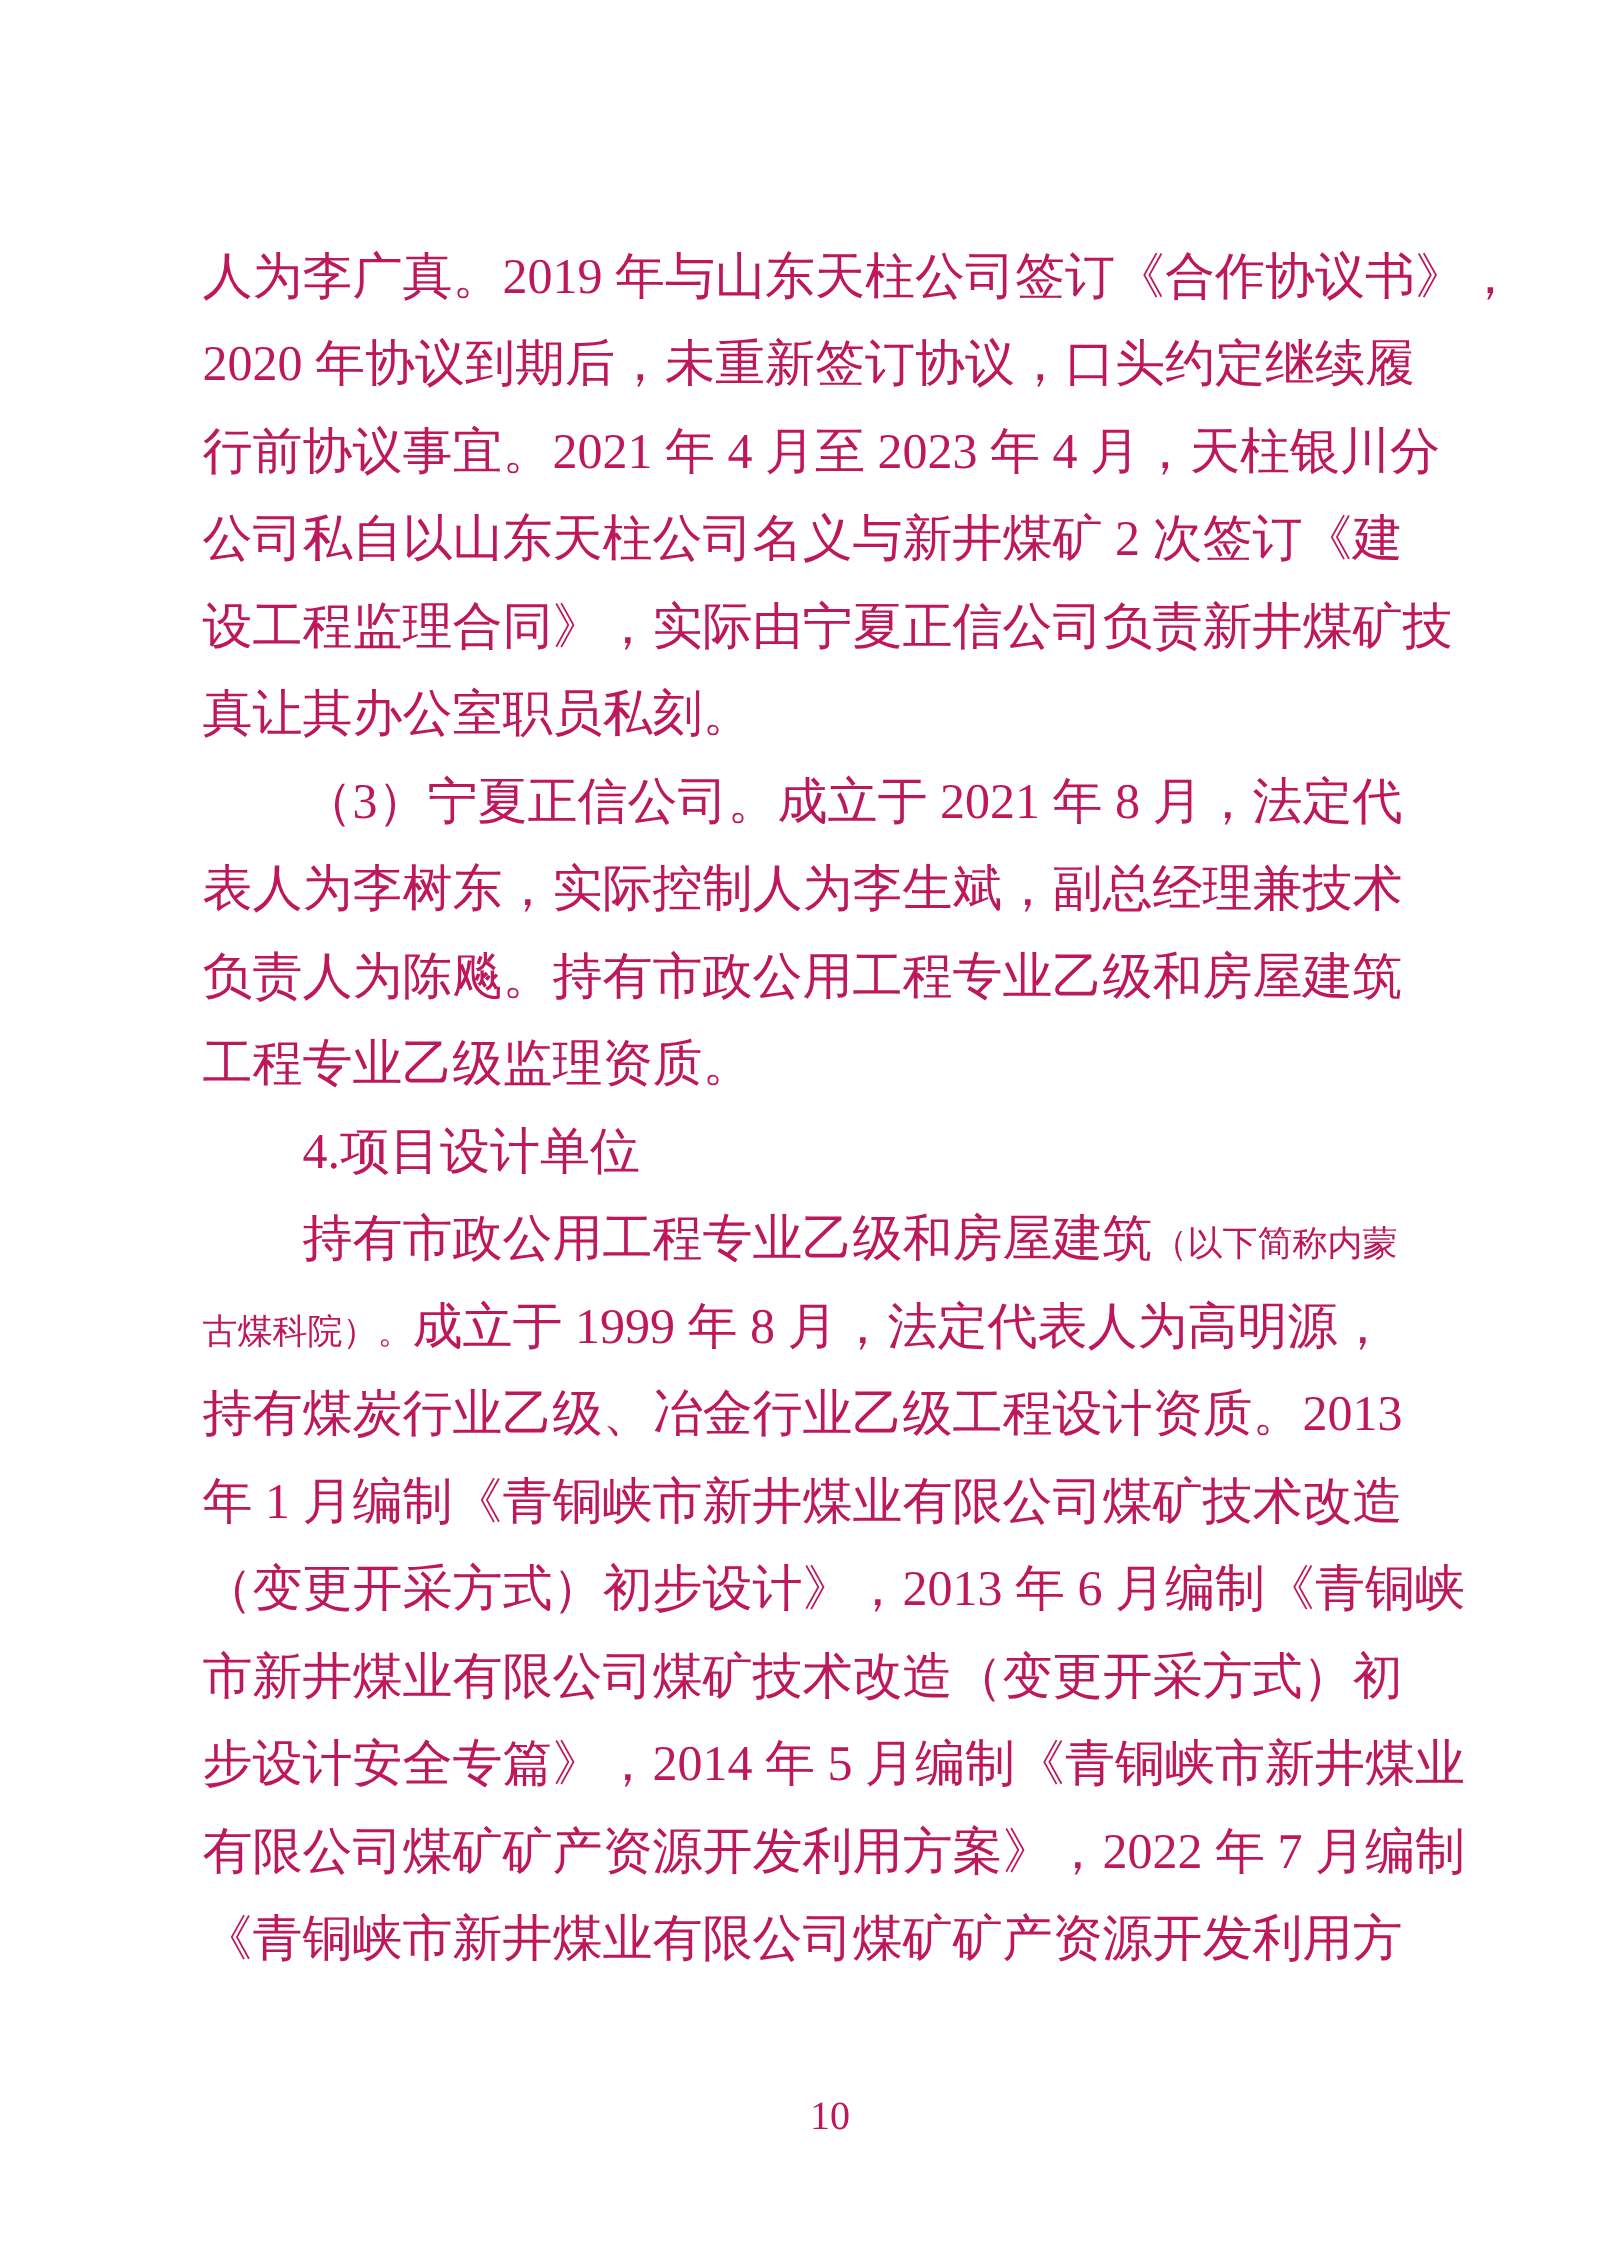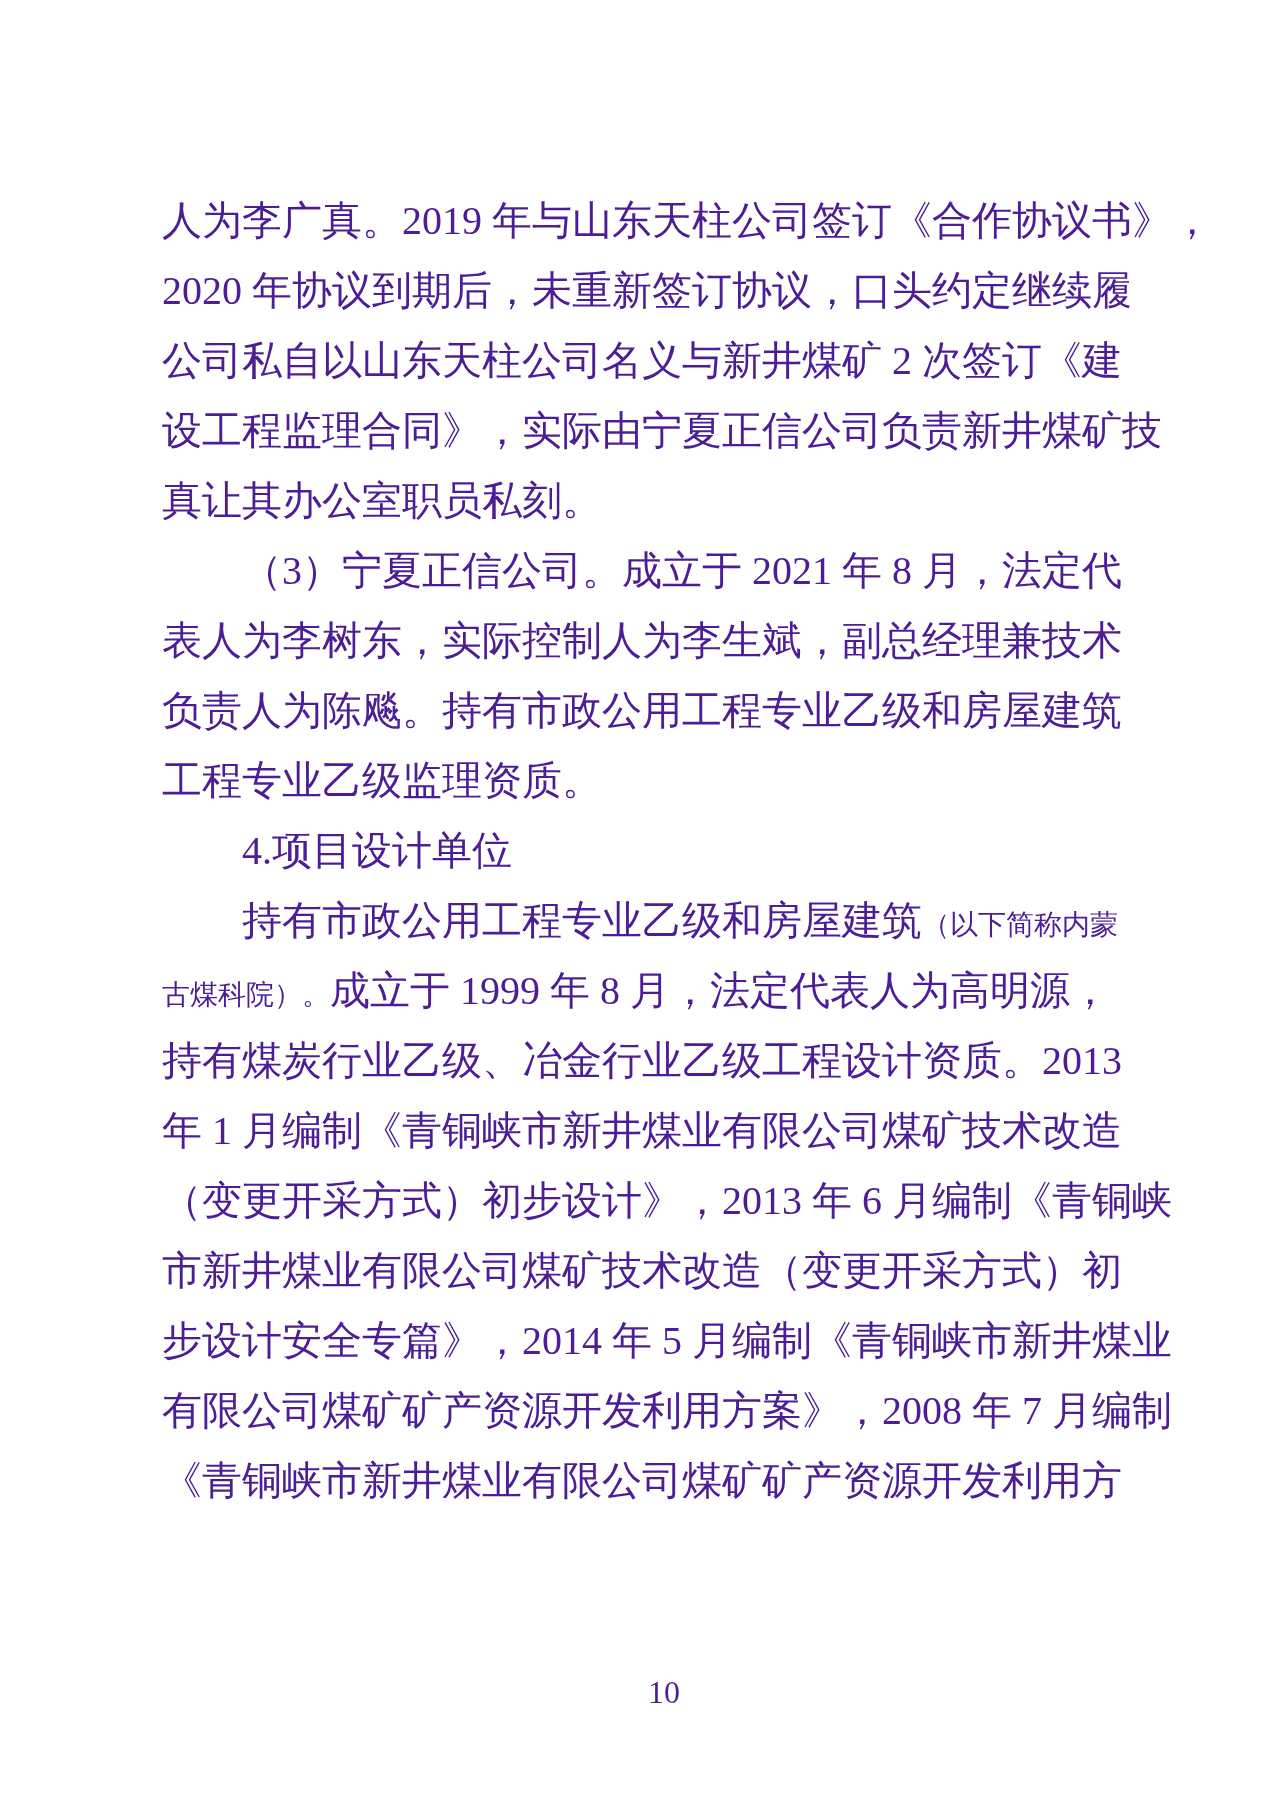--- a/index.html
+++ b/index.html
@@ -5,21 +5,21 @@
   html, body {
     margin: 0;
     padding: 0;
     background: #ffffff;
   }
   .page {
     position: relative;
     width: 1280px;
     height: 1809px;
     background: #ffffff;
-    color: #4c1d95;
+    color: #be185d;
     font-family: "Liberation Serif", "DejaVu Serif", serif;
     overflow: hidden;
   }
   .text-block {
     position: absolute;
     left: 162px;
     top: 186px;
     width: 966px;
   }
   .line {
@@ -45,32 +45,33 @@
     margin-left: 24px;
   }
 </style>
 </head>
 <body>
 
 <div class="page">
   <div class="text-block">
       <div class="line"><span class="seg">人为李广真。2019 年与山东天柱公司签订《合作协议书》，</span></div>
       <div class="line"><span class="seg">2020 年协议到期后，未重新签订协议，口头约定继续履</span></div>
+      <div class="line"><span class="seg">行前协议事宜。2021 年 4 月至 2023 年 4 月，天柱银川分</span></div>
       <div class="line"><span class="seg">公司私自以山东天柱公司名义与新井煤矿 2 次签订《建</span></div>
       <div class="line"><span class="seg">设工程监理合同》，实际由宁夏正信公司负责新井煤矿技</span></div>
       <div class="line"><span class="seg">真让其办公室职员私刻。</span></div>
       <div class="line indent"><span class="seg">（3）宁夏正信公司。成立于 2021 年 8 月，法定代</span></div>
       <div class="line"><span class="seg">表人为李树东，实际控制人为李生斌，副总经理兼技术</span></div>
       <div class="line"><span class="seg">负责人为陈飚。持有市政公用工程专业乙级和房屋建筑</span></div>
       <div class="line"><span class="seg">工程专业乙级监理资质。</span></div>
       <div class="line indent"><span class="seg">4.项目设计单位</span></div>
       <div class="line indent"><span class="seg">持有市政公用工程专业乙级和房屋建筑</span><span class="seg small">（以下简称内蒙</span></div>
       <div class="line"><span class="seg small">古煤科院）。</span><span class="seg">成立于 1999 年 8 月，法定代表人为高明源，</span></div>
       <div class="line"><span class="seg">持有煤炭行业乙级、冶金行业乙级工程设计资质。2013</span></div>
       <div class="line"><span class="seg">年 1 月编制《青铜峡市新井煤业有限公司煤矿技术改造</span></div>
       <div class="line"><span class="seg">（变更开采方式）初步设计》，2013 年 6 月编制《青铜峡</span></div>
       <div class="line"><span class="seg">市新井煤业有限公司煤矿技术改造（变更开采方式）初</span></div>
       <div class="line"><span class="seg">步设计安全专篇》，2014 年 5 月编制《青铜峡市新井煤业</span></div>
-      <div class="line"><span class="seg">有限公司煤矿矿产资源开发利用方案》，2008 年 7 月编制</span></div>
+      <div class="line"><span class="seg">有限公司煤矿矿产资源开发利用方案》，2022 年 7 月编制</span></div>
       <div class="line"><span class="seg">《青铜峡市新井煤业有限公司煤矿矿产资源开发利用方</span></div>
     </div>
   <div class="page-number">10</div>
 </div>
 
 </body></html>

